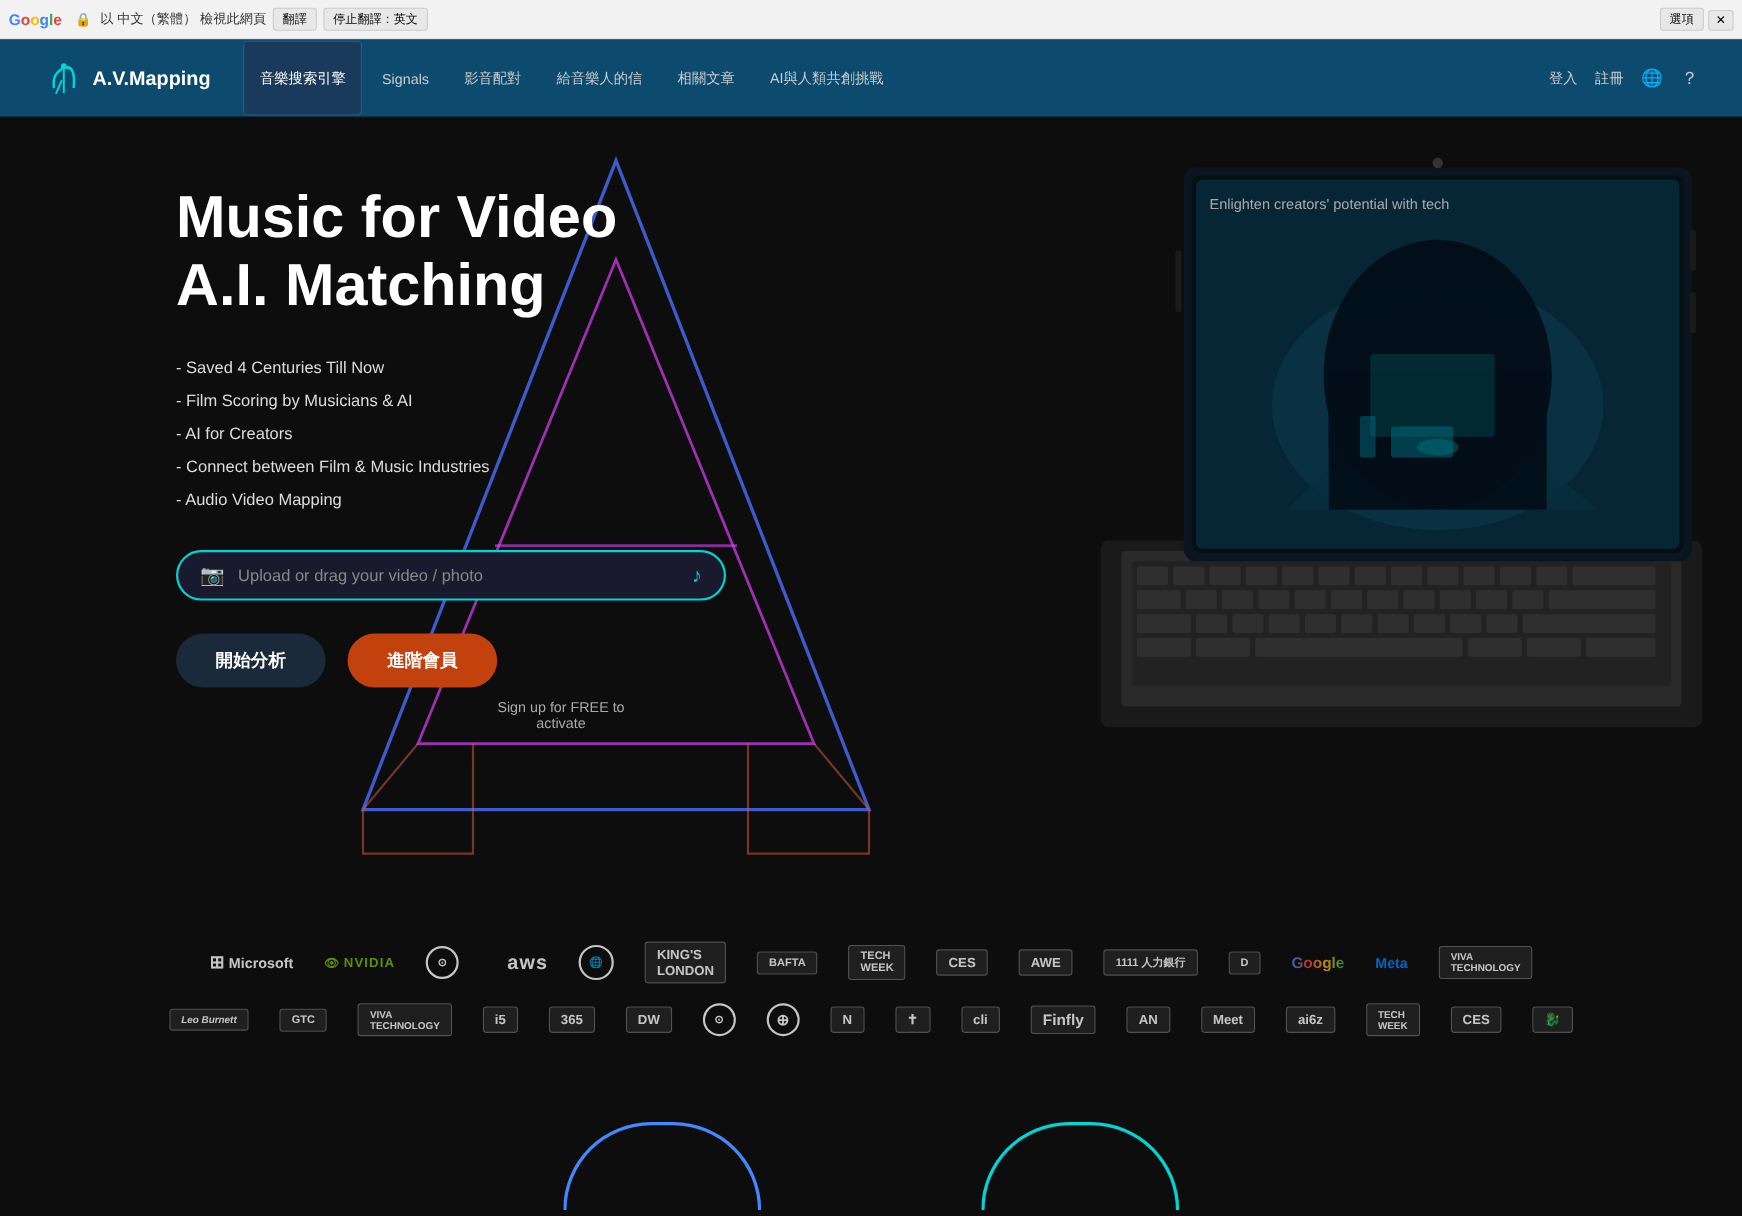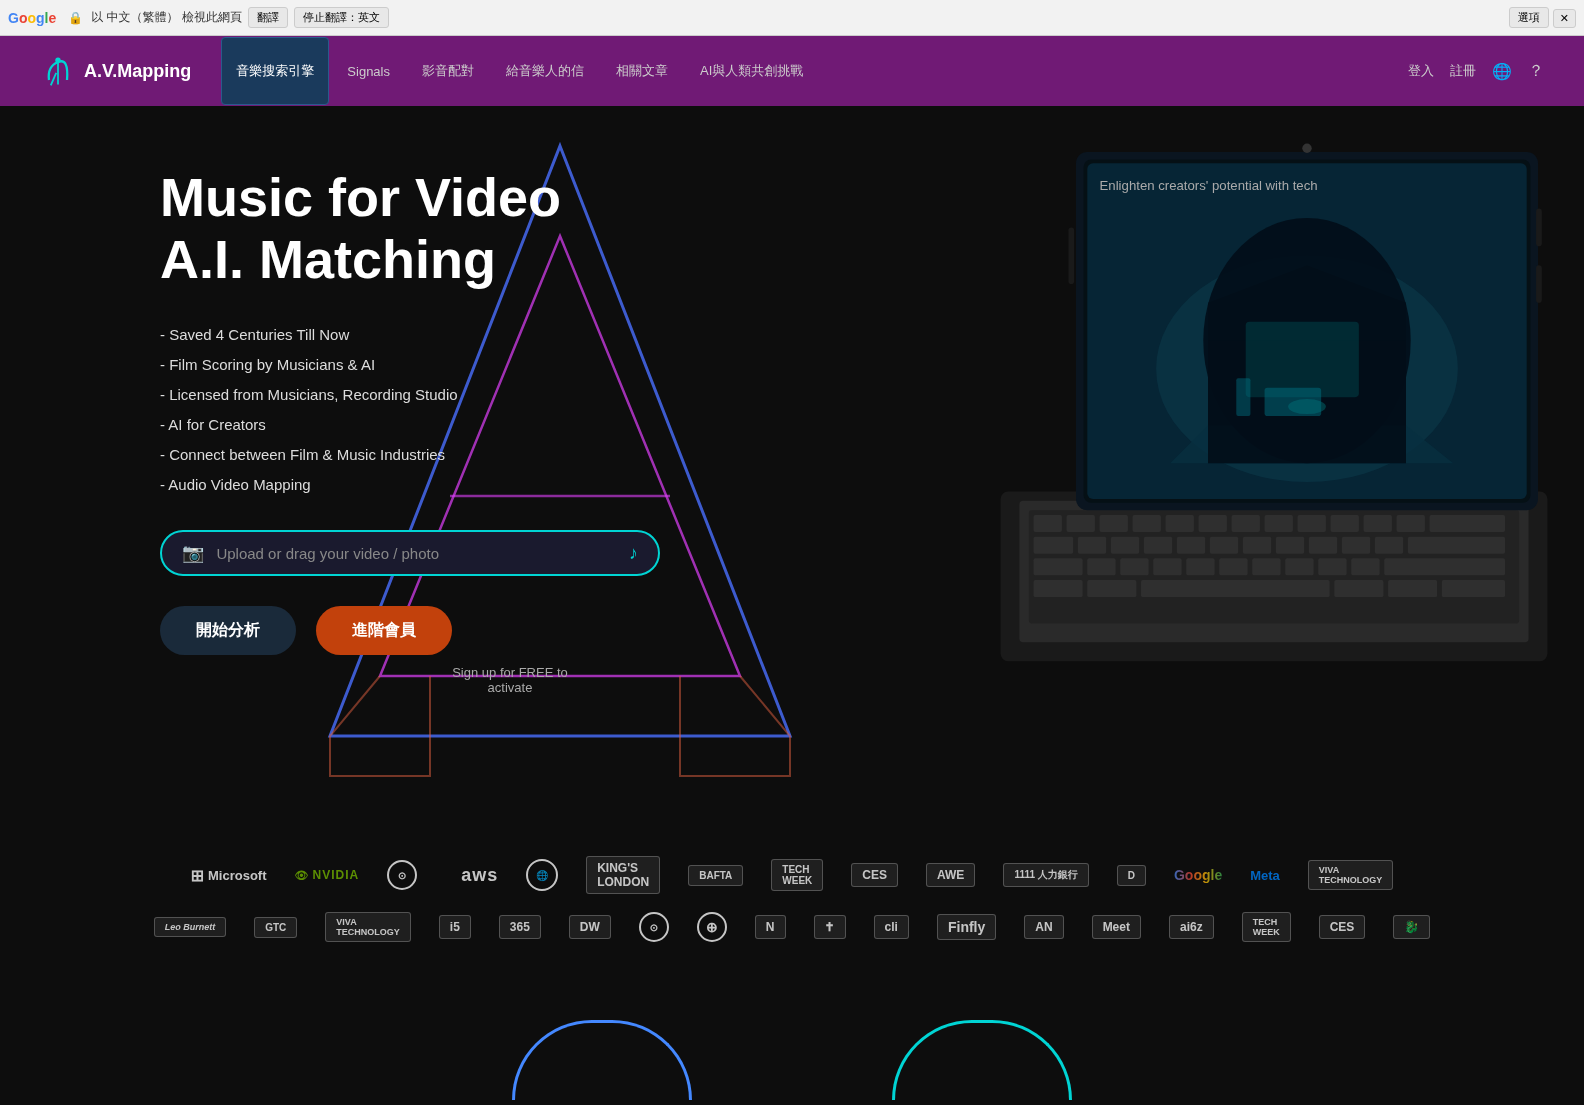--- a/index.html
+++ b/index.html
@@ -67,21 +67,21 @@
       background: #0d0d0d;
       min-height: 1069px;
       position: relative;
     }
 
     
     .navbar {
       display: flex;
       padding: 0 40px;
       height: 70px;
-      background: #701a75;
+      background: #0c4a6e;
       position: relative;
       z-index: 10;
     }
     .logo {
       display: flex;
       align-items: center;
       gap: 8px;
       margin-right: 30px;
     }
     .logo-icon {
@@ -361,21 +361,20 @@
 
     <div class="hero-content">
       <h1 class="hero-title">
         <span>Music for Video</span><br>
         <span>A.I. Matching</span>
       </h1>
 
       <div class="hero-bullets">
         <div>- Saved 4 Centuries Till Now</div>
         <div>- Film Scoring by Musicians &amp; AI</div>
-        <div>- Licensed from Musicians, Recording Studio</div>
         <div>- AI for Creators</div>
         <div>- Connect between Film &amp; Music Industries</div>
         <div>- Audio Video Mapping</div>
       </div>
 
       <div class="hero-search">
         <span class="hero-search-icon">📷</span>
         <span class="hero-search-placeholder">Upload or drag your video / photo</span>
         <span class="hero-music-icon">♪</span>
       </div>

